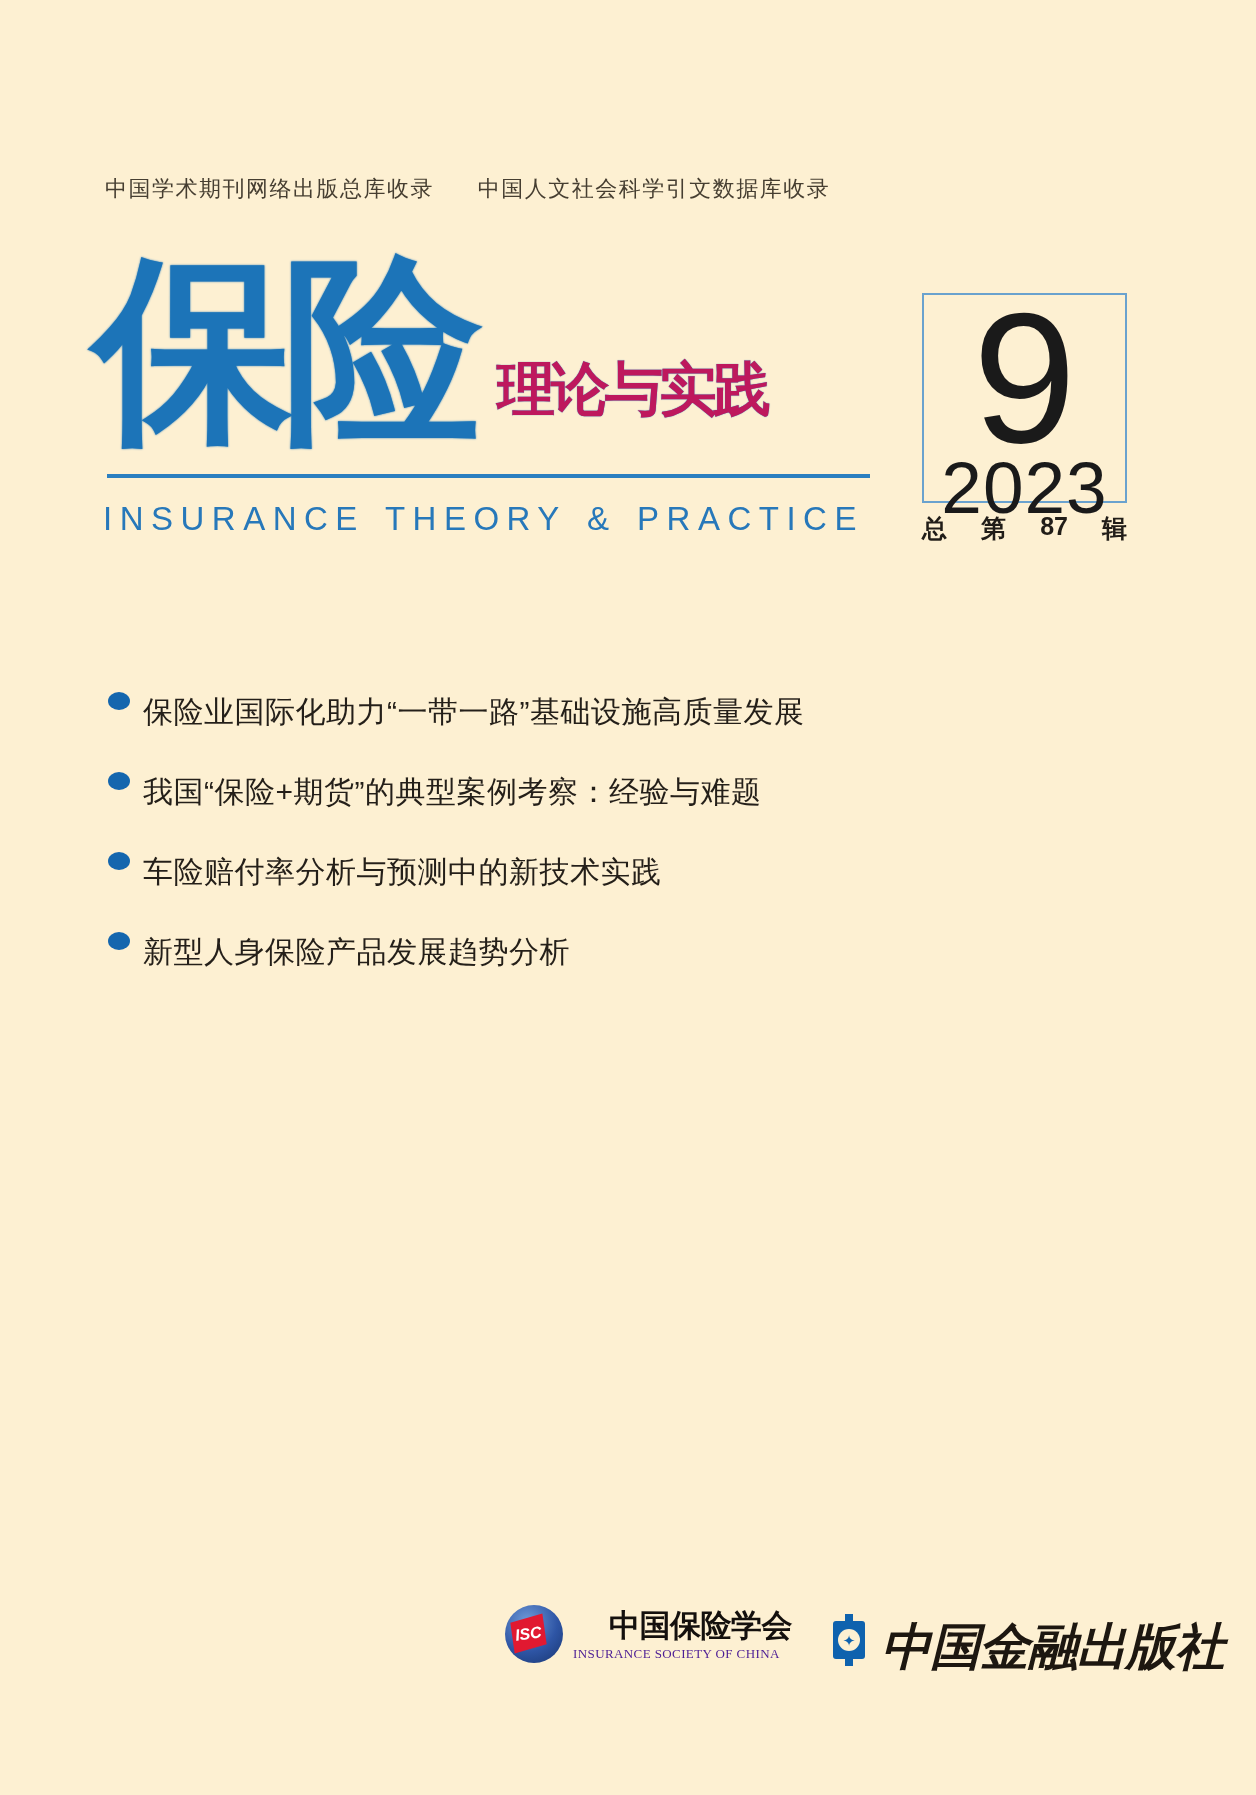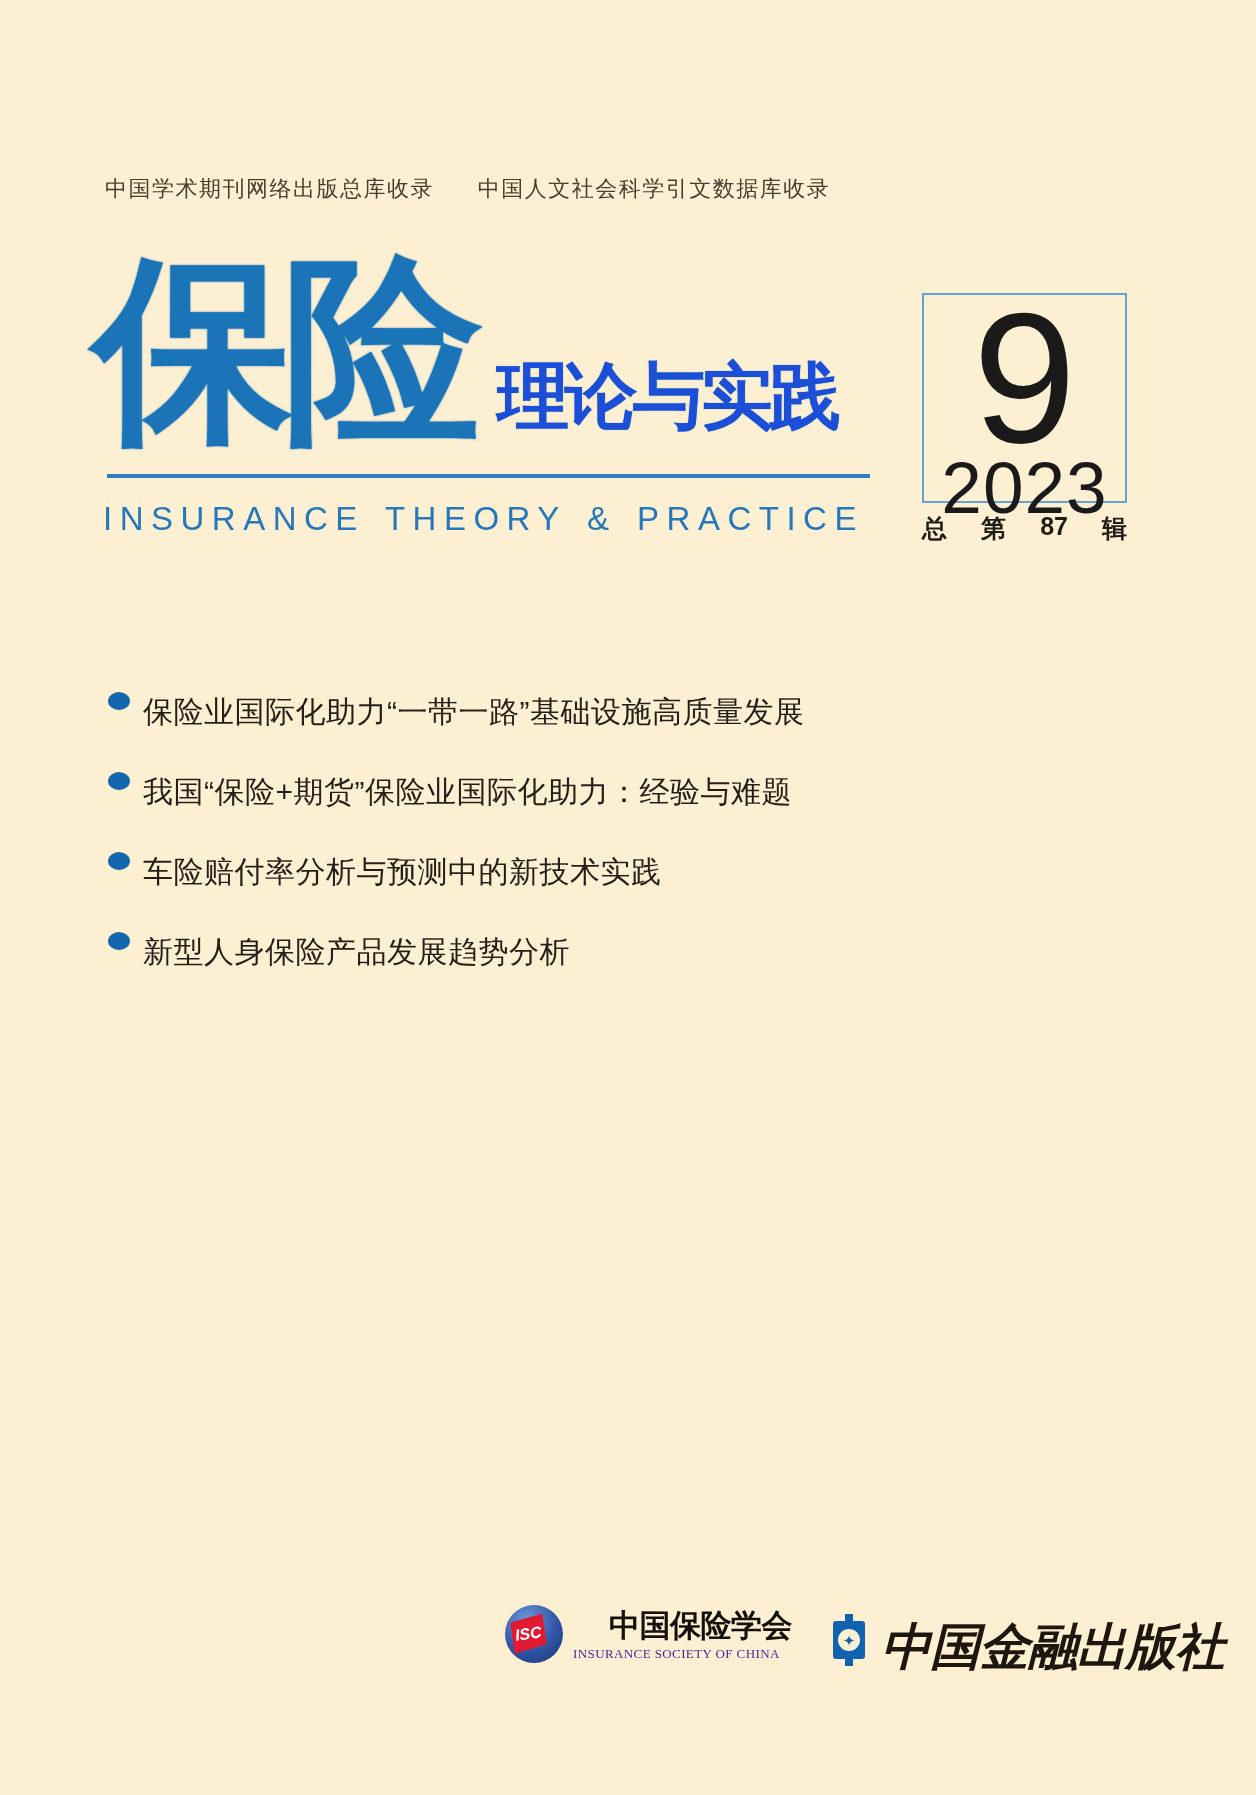--- a/index.html
+++ b/index.html
@@ -22,22 +22,22 @@
 
   
   .title-cn-main {
     position: absolute; left: 93px; top: 250px;
     font-size: 200px; line-height: 1; font-weight: 900;
     color: #1c74b8; letter-spacing: -10px; white-space: nowrap;
     text-shadow: 0 0 2px #1c74b8;
   }
   .title-cn-sub {
     position: absolute; left: 497px; top: 360px;
-    font-size: 72px; line-height: 1; font-weight: 900;
-    color: #1d4ed8; letter-spacing: -4px; white-space: nowrap;
+    font-size: 58px; line-height: 1; font-weight: 900;
+    color: #be185d; letter-spacing: -4px; white-space: nowrap;
     text-shadow: 0 0 1px #1c74b8;
   }
   .title-rule {
     position: absolute; left: 107px; top: 474px;
     width: 763px; height: 4px; background: #2b7fc0;
   }
   .title-en {
     position: absolute; left: 103px; top: 500px;
     font-size: 33px; color: #2778ba; letter-spacing: 7.5px; word-spacing: 4px;
     font-weight: 400; white-space: nowrap; text-align: right;
@@ -148,21 +148,21 @@
     <span>辑</span>
   </div>
 
   <div class="toc">
     <div class="toc-item">
       <span class="bullet"></span>
       <span class="toc-text">保险业国际化助力“一带一路”基础设施高质量发展</span>
     </div>
     <div class="toc-item">
       <span class="bullet"></span>
-      <span class="toc-text">我国“保险+期货”保险业国际化助力：经验与难题</span>
+      <span class="toc-text">我国“保险+期货”的典型案例考察：经验与难题</span>
     </div>
     <div class="toc-item">
       <span class="bullet"></span>
       <span class="toc-text">车险赔付率分析与预测中的新技术实践</span>
     </div>
     <div class="toc-item">
       <span class="bullet"></span>
       <span class="toc-text">新型人身保险产品发展趋势分析</span>
     </div>
   </div>

